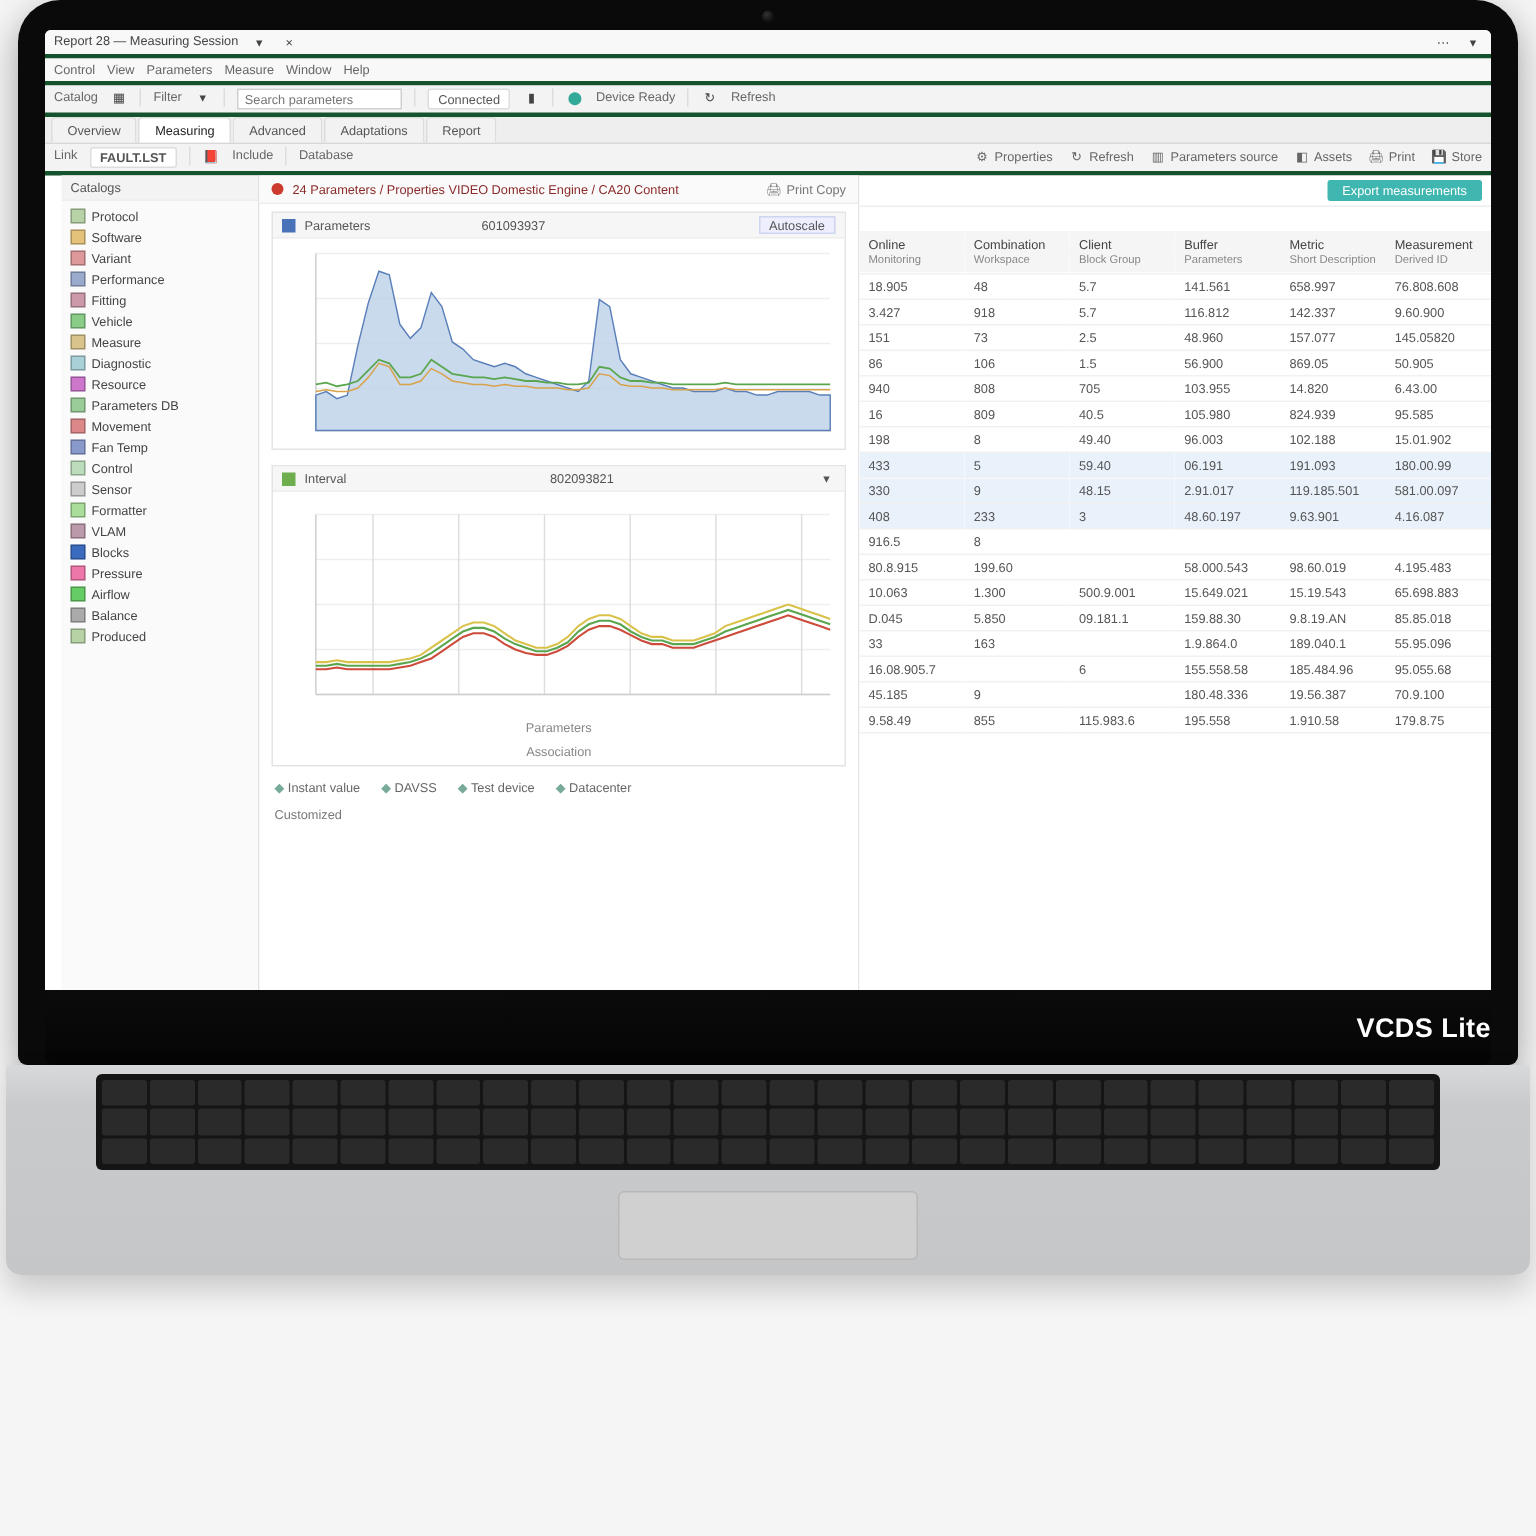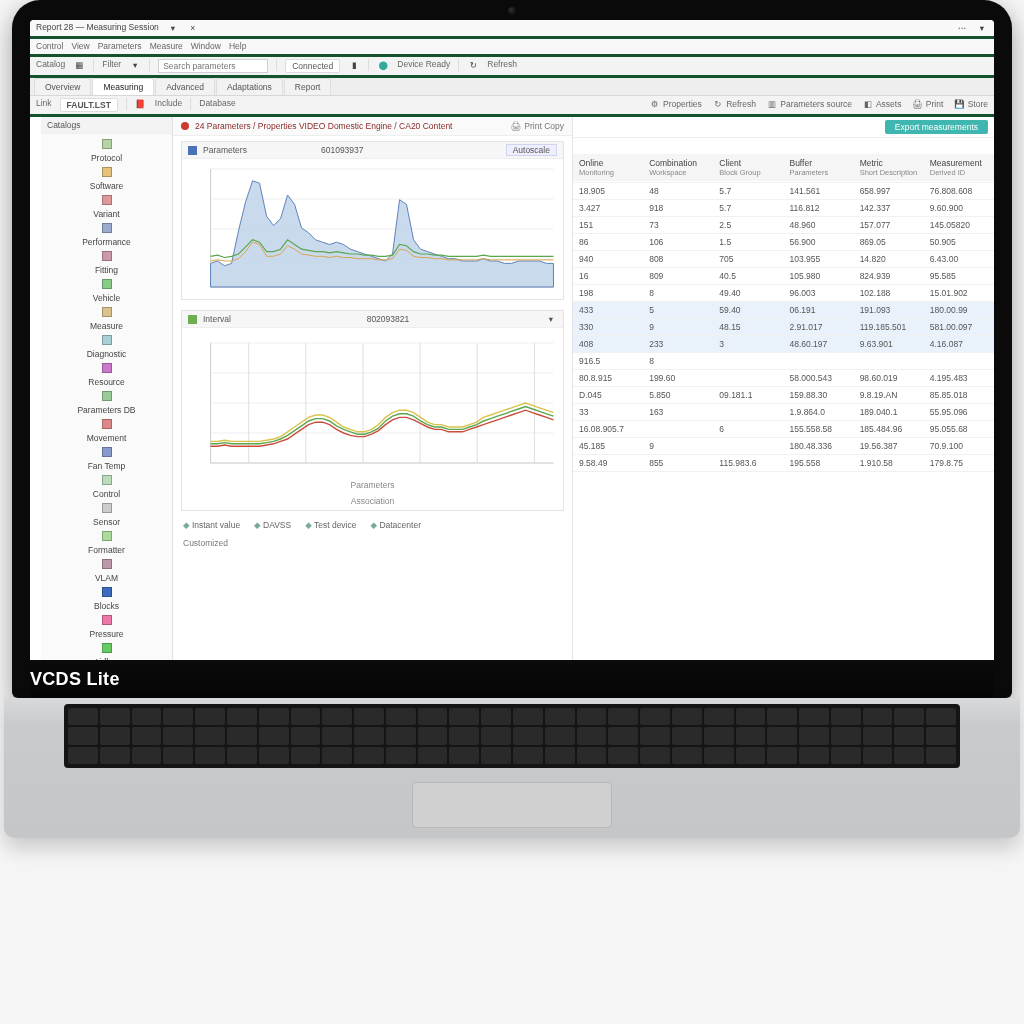--- a/index.html
+++ b/index.html
@@ -39,27 +39,27 @@
     background: #fff;
     height: 640px;
     border-radius: 4px 4px 0 0;
     overflow: hidden;
     display: flex;
     flex-direction: column;
     font-size: 8.5px;
     color: #444;
   }
   .chin {
-    height: 38px;
+    height: 50px;
     background: linear-gradient(#0b0b0b, #050505);
     border-radius: 0 0 6px 6px;
     color: #fff;
     font-size: 18px;
     font-weight: 600;
-    display:flex; align-items:center; justify-content:flex-start;
+    display:flex; align-items:center; justify-content:flex-end;
     letter-spacing: .3px;
   }
   .deck {
     width: 1016px;
     height: 140px;
     background: linear-gradient(#d8d9da, #c9cacb 20%, #c5c6c7);
     border-radius: 0 0 10px 10px;
     position: relative;
     box-shadow: 0 10px 20px rgba(0,0,0,.18);
   }
@@ -96,21 +96,21 @@
 
   
   .app-body { flex:1; display:flex; min-height:0;padding-left:11px; }
 
   .sidebar {
     width:132px; border-right:1px solid #e1e1e1; background:#fafafa;
     overflow:hidden; display:flex; flex-direction:column;
   }
   .side-head { padding:3px 6px; color:#555; border-bottom:1px solid #eee; background:#f3f3f3; }
   .tree { padding:3px 2px; }
-  .tree-item { display:flex; align-items:center; gap:4px; padding:2px 4px; color:#444; cursor:default;flex-direction:column; }
+  .tree-item { display:flex; align-items:center; gap:4px; padding:2px 4px; color:#444; cursor:default; }
   .tree-item .sw { width:10px; height:10px; border:1px solid rgba(0,0,0,.25); }
   .sw.c0{background:#b7d3a6}.sw.c1{background:#e4c27a}.sw.c2{background:#d99}.sw.c3{background:#9ac}
   .sw.c4{background:#c9a}.sw.c5{background:#8c8}.sw.c6{background:#d8c38a}.sw.c7{background:#a9d0d7}
   .sw.c8{background:#c7c}.sw.c9{background:#9c9}.sw.c10{background:#d88}.sw.c11{background:#89c}
   .sw.c12{background:#bdb}.sw.c13{background:#ccc}.sw.c14{background:#ad9}.sw.c15{background:#b9a}
   .sw.c16{background:#3a6bbf}.sw.c17{background:#e7a}.sw.c18{background:#6c6}.sw.c19{background:#aaa}
 
   .center {
     flex:0 0 400px; border-right:1px solid #e4e4e4; display:flex; flex-direction:column; min-width:0;
     background:#fff;
@@ -511,20 +511,28 @@
                   </tr>
                   <tr>
                     <td>80.8.915</td>
                     <td>199.60</td>
                     <td></td>
                     <td>58.000.543</td>
                     <td>98.60.019</td>
                     <td>4.195.483</td>
                   </tr>
                   <tr>
+                    <td>10.063</td>
+                    <td>1.300</td>
+                    <td>500.9.001</td>
+                    <td>15.649.021</td>
+                    <td>15.19.543</td>
+                    <td>65.698.883</td>
+                  </tr>
+                  <tr>
                     <td>D.045</td>
                     <td>5.850</td>
                     <td>09.181.1</td>
                     <td>159.88.30</td>
                     <td>9.8.19.AN</td>
                     <td>85.85.018</td>
                   </tr>
                   <tr>
                     <td>33</td>
                     <td>163</td>

